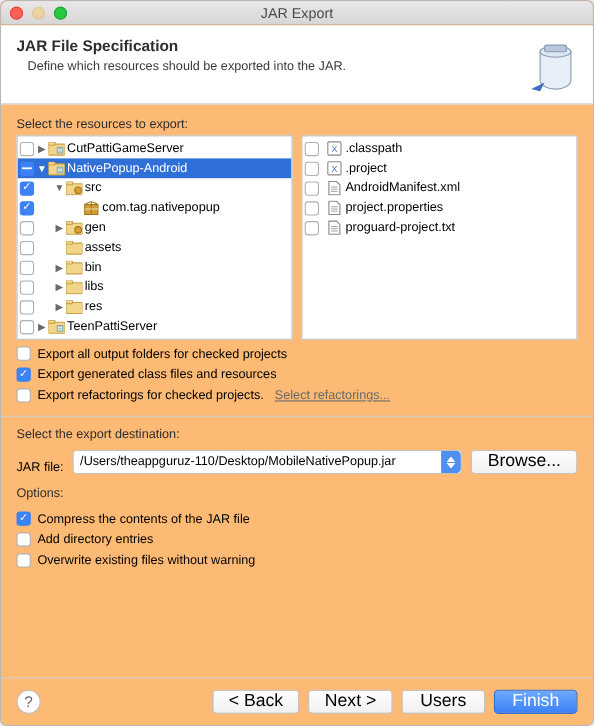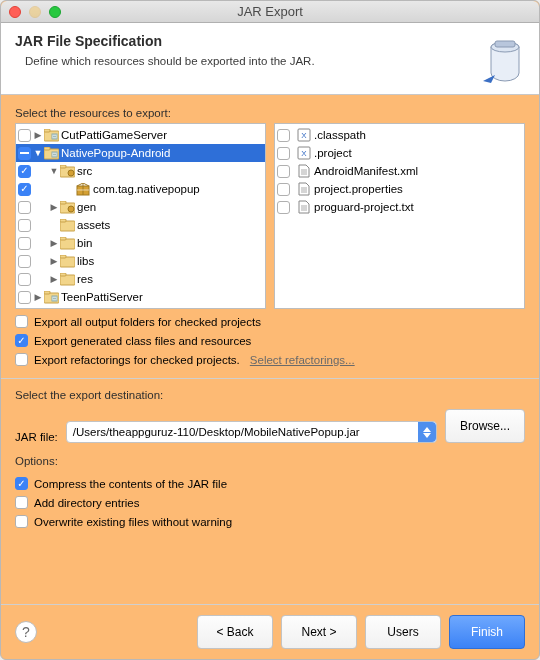--- a/index.html
+++ b/index.html
@@ -186,26 +186,26 @@
     display: flex;
     align-items: center;
     justify-content: center;
     color: #fff;
     font-size: 8px;
     border-radius: 0 4px 4px 0;
     flex-direction: column;
     gap: 1px;
   }
   .btn {
-    height: 34px;
+    height: 22px;
     padding: 0 14px;
     background: linear-gradient(#fdfdfd, #f1f1f1);
     border: 1px solid #c3c3c3;
     border-radius: 4px;
-    font-size: 12px;
+    font-size: 16px;
     display: inline-flex;
     align-items: center;
     justify-content: center;
     min-width: 76px;
   }
   .btn.primary {
     background: linear-gradient(#6ea8fe, #3b82f6);
     color: #fff;
     border-color: #2f6fd6;
   }

